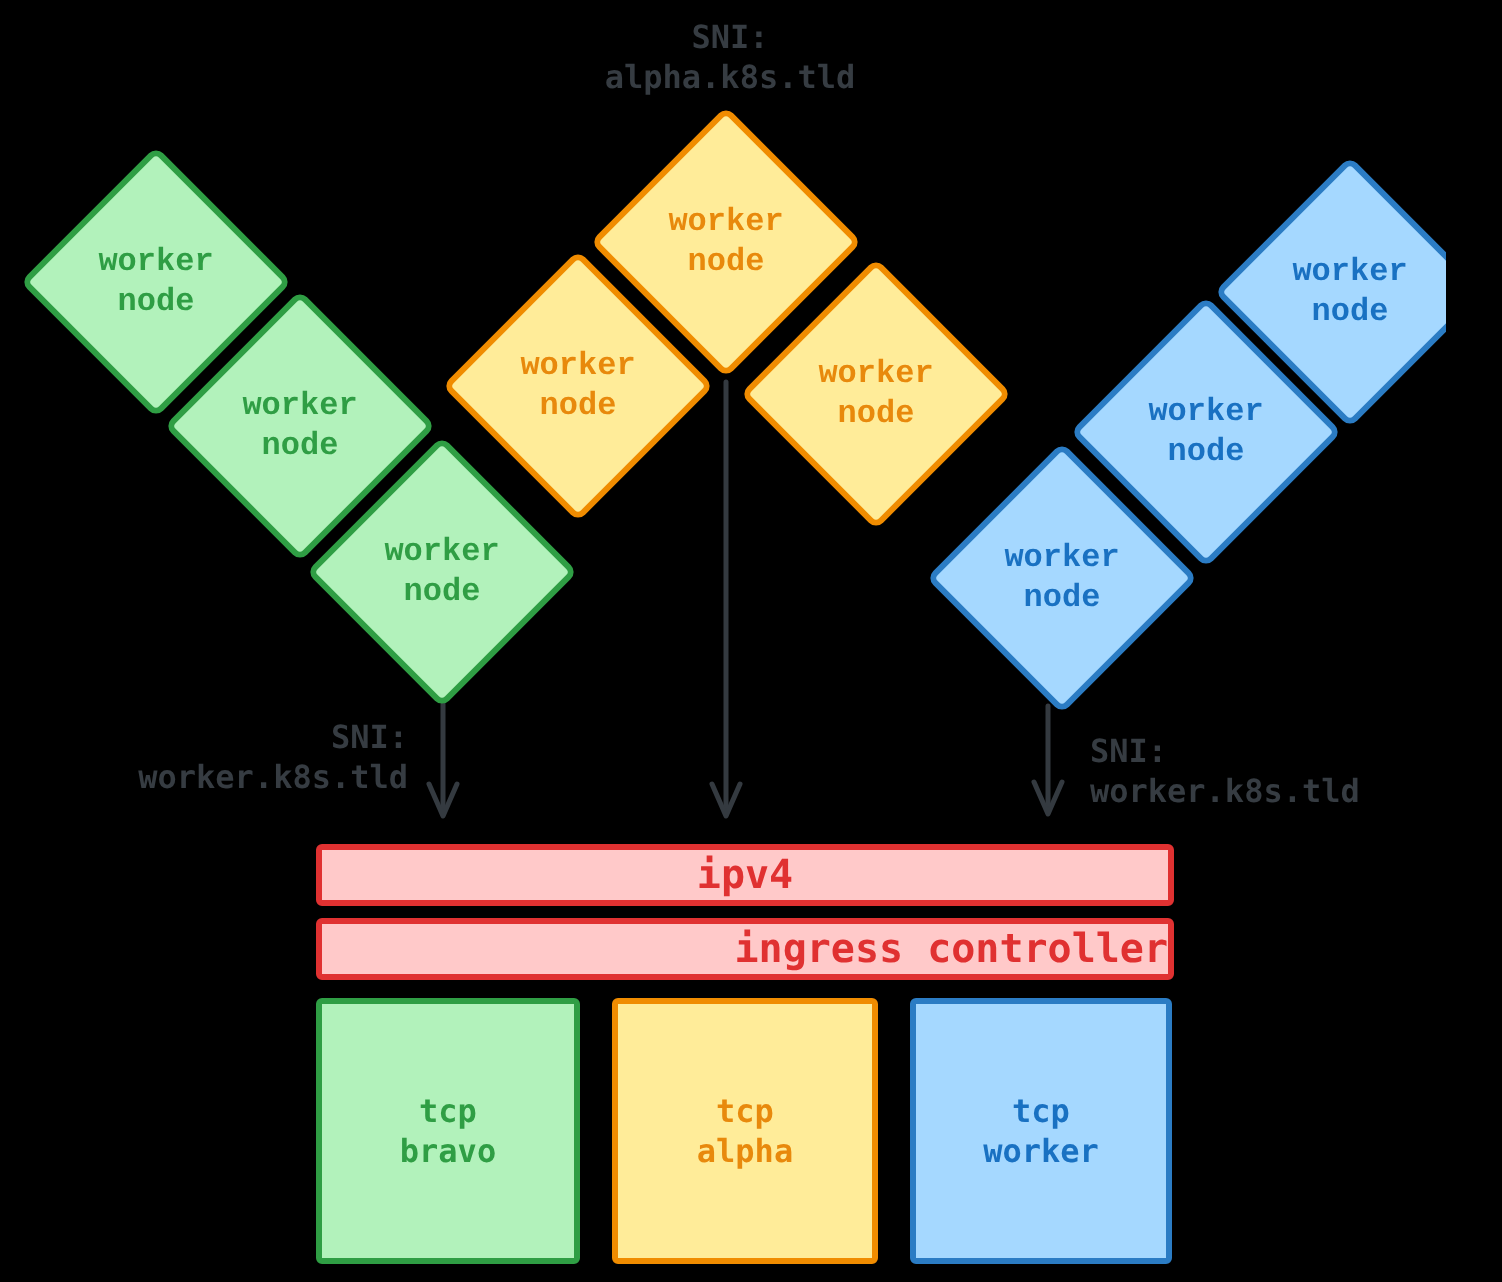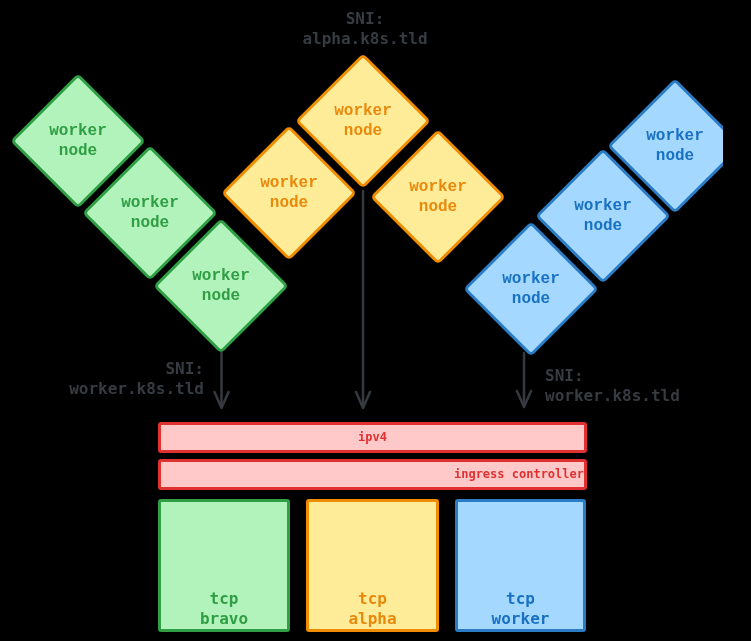--- a/index.html
+++ b/index.html
@@ -24,26 +24,26 @@
   .dlabel.orange{color:#e8890c;}
   .dlabel.blue  {color:#1971c2;}
   
   .sni{
     position:absolute;color:#363c42;font-size:16px;line-height:20px;
   }
   
   .bar{
     position:absolute;box-sizing:border-box;left:158px;width:429px;height:31px;
     background:#ffc9c9;border:3px solid #e03131;border-radius:3px;
-    color:#e03131;font-size:12px;line-height:25px;text-align:center;
+    color:#e03131;font-size:20px;line-height:25px;text-align:center;
   }
   .svc{
     position:absolute;box-sizing:border-box;top:499px;height:133px;
     border:3px solid;border-radius:3px;
-    display:flex;align-items:flex-end;justify-content:center;
+    display:flex;align-items:center;justify-content:center;
     text-align:center;font-size:16px;line-height:20px;
   }
   .svc.green {background:#b2f2bb;border-color:#2f9e44;color:#2f9e44;}
   .svc.orange{background:#ffec99;border-color:#f08c00;color:#e8890c;}
   .svc.blue  {background:#a5d8ff;border-color:#2b7cc4;color:#1971c2;}
   
   #arrows{position:absolute;left:0;top:0;pointer-events:none;}
   #arrows line,#arrows polyline{
     stroke:#343a40;stroke-width:2.5;fill:none;stroke-linecap:round;stroke-linejoin:round;
   }

